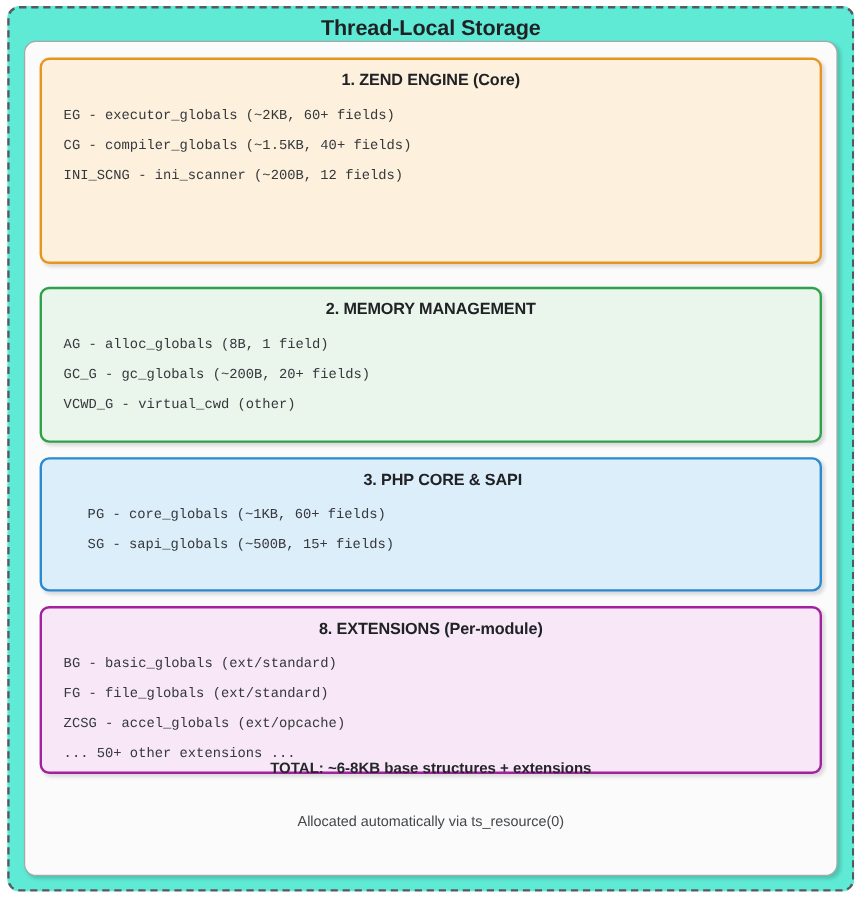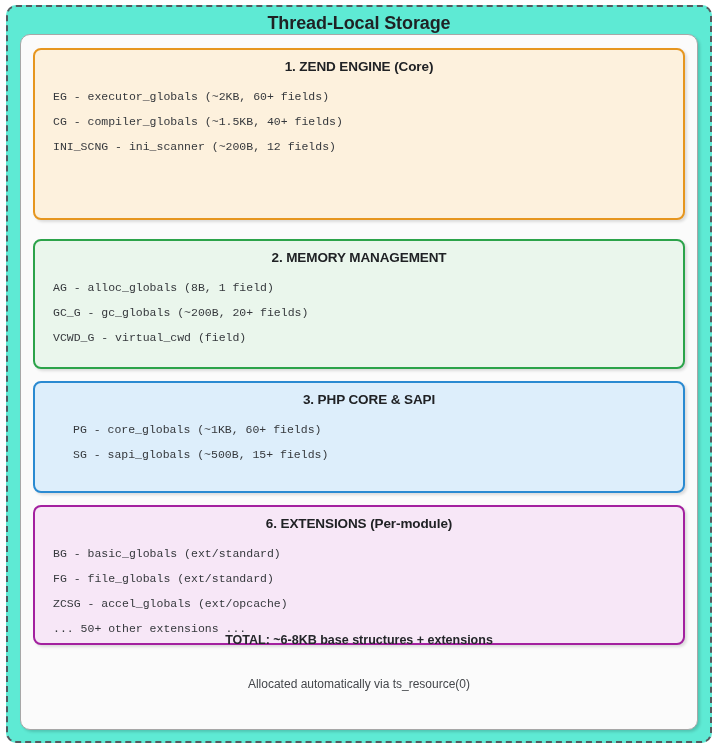--- a/index.html
+++ b/index.html
@@ -139,34 +139,34 @@
           <li class="entry">CG - compiler_globals (~1.5KB, 40+ fields)</li>
           <li class="entry">INI_SCNG - ini_scanner (~200B, 12 fields)</li>
         </ul>
       </div>
 
       <div class="section-card memory">
         <div class="section-title">2. MEMORY MANAGEMENT</div>
         <ul class="entry-list">
           <li class="entry">AG - alloc_globals (8B, 1 field)</li>
           <li class="entry">GC_G - gc_globals (~200B, 20+ fields)</li>
-          <li class="entry">VCWD_G - virtual_cwd (field)</li>
+          <li class="entry">VCWD_G - virtual_cwd (other)</li>
         </ul>
       </div>
 
       <div class="section-card phpcore">
         <div class="section-title">3. PHP CORE &amp; SAPI</div>
         <ul class="entry-list">
           <li class="entry">PG - core_globals (~1KB, 60+ fields)</li>
           <li class="entry">SG - sapi_globals (~500B, 15+ fields)</li>
         </ul>
       </div>
 
       <div class="section-card extension">
-        <div class="section-title">6. EXTENSIONS (Per-module)</div>
+        <div class="section-title">8. EXTENSIONS (Per-module)</div>
         <ul class="entry-list">
           <li class="entry">BG - basic_globals (ext/standard)</li>
           <li class="entry">FG - file_globals (ext/standard)</li>
           <li class="entry">ZCSG - accel_globals (ext/opcache)</li>
           <li class="entry">... 50+ other extensions ...</li>
         </ul>
       </div>
 
     </div>
 

